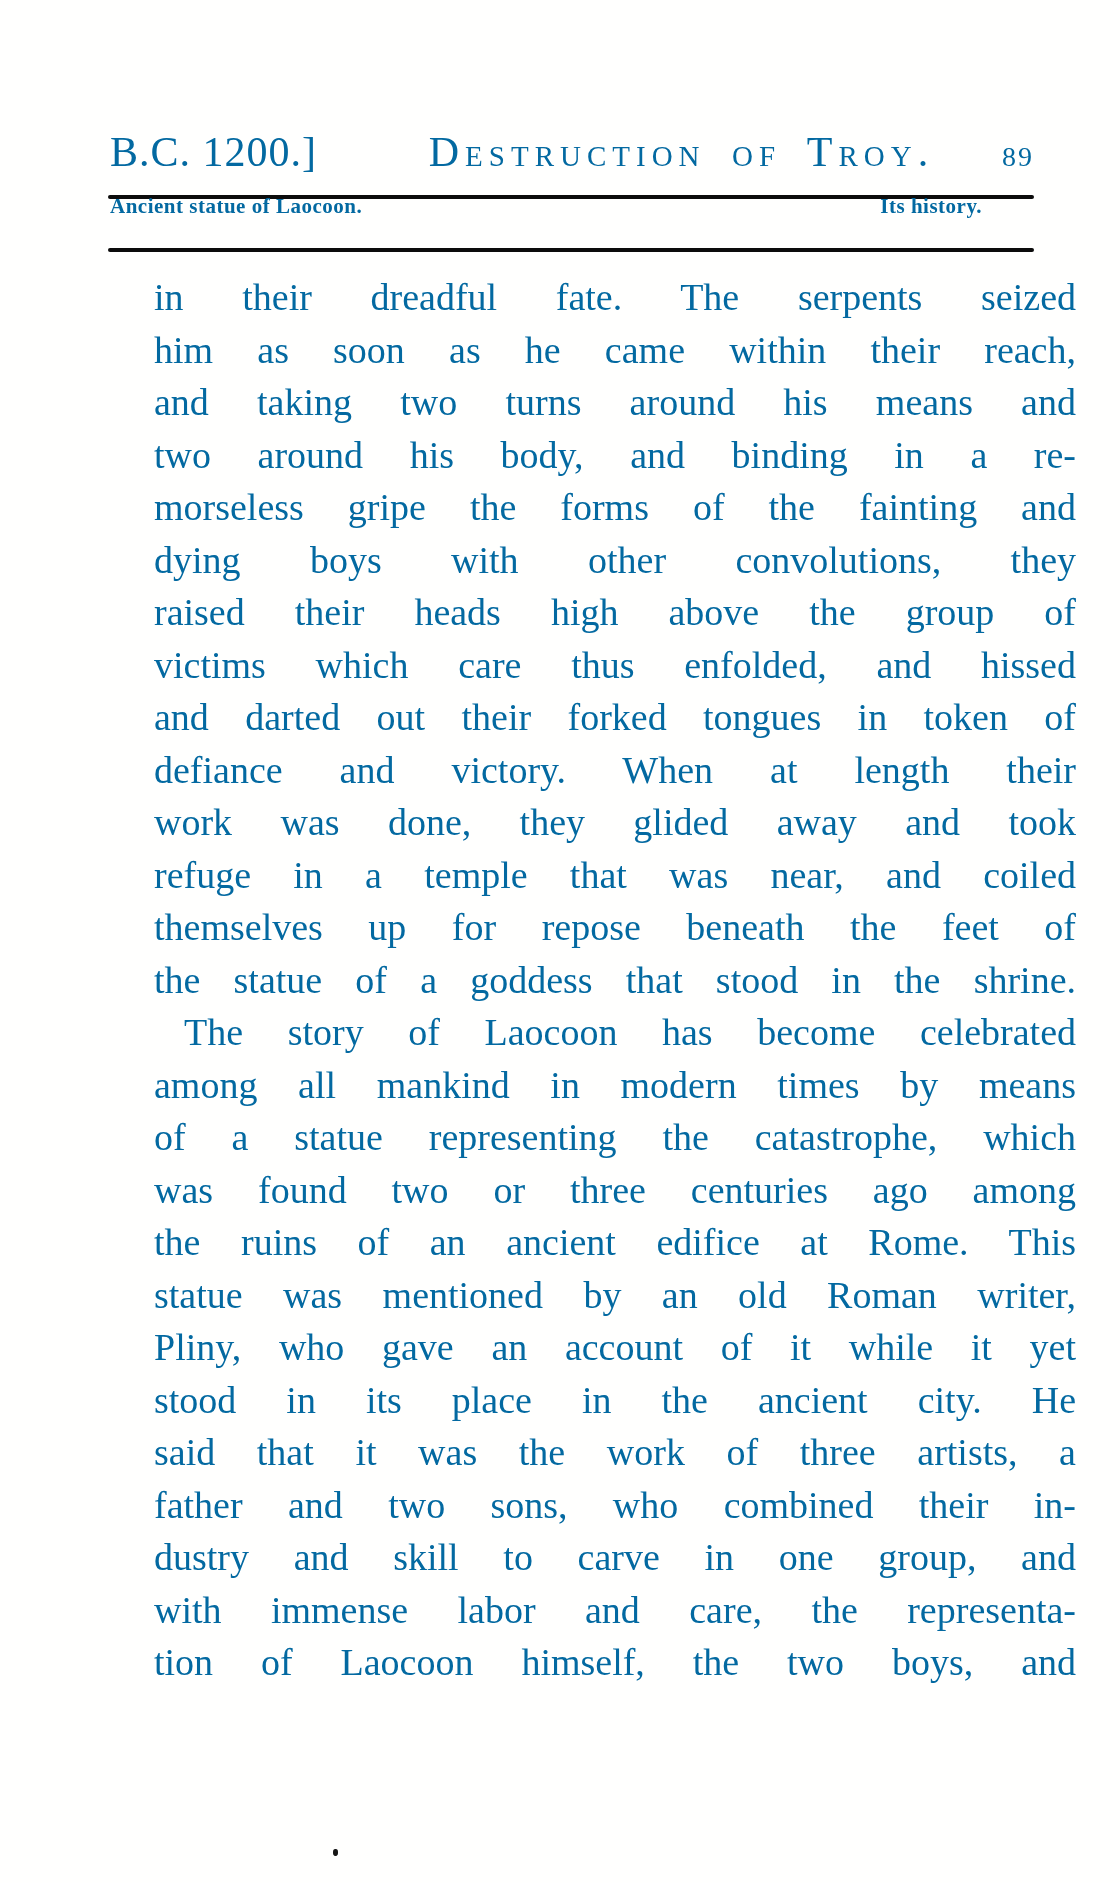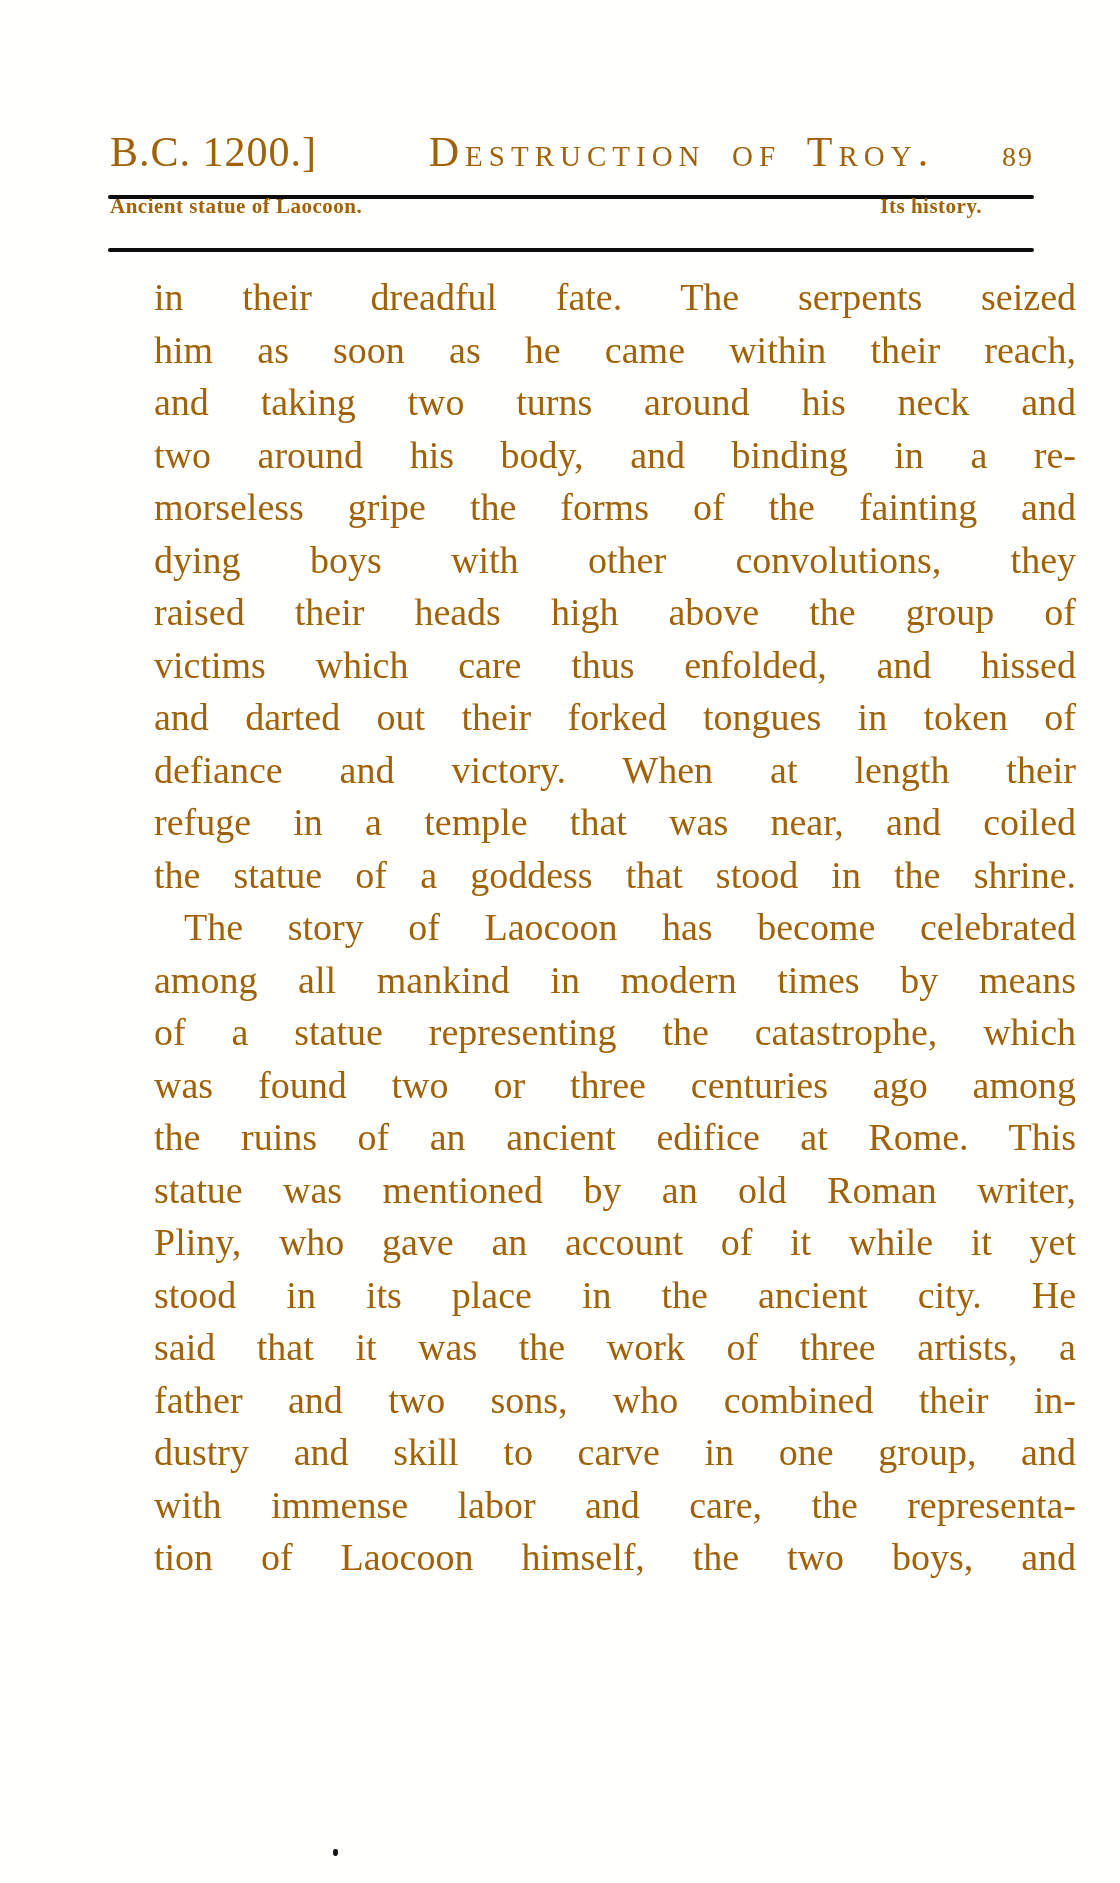--- a/index.html
+++ b/index.html
@@ -6,21 +6,21 @@
   html, body {
     margin: 0;
     padding: 0;
     background: #ffffff;
   }
   .page {
     position: relative;
     width: 1120px;
     height: 1883px;
     background: #fffffe;
-    color: #a16207;
+    color: #0369a1;
     font-family: "Liberation Serif", "DejaVu Serif", serif;
     overflow: hidden;
   }
 
   
   .running-header {
     position: absolute;
     left: 110px;
     top: 128px;
     width: 924px;
@@ -127,29 +127,31 @@
     <span class="subheader-left">Ancient statue of Laocoon.</span>
     <span class="subheader-right">Its history.</span>
   </div>
 
   <div class="rule rule-bottom"></div>
 
   <div class="body-text">
 
   <div class="body-line">in their dreadful fate. The serpents seized</div>
       <div class="body-line">him as soon as he came within their reach,</div>
-      <div class="body-line">and taking two turns around his neck and</div>
+      <div class="body-line">and taking two turns around his means and</div>
       <div class="body-line">two around his body, and binding in a re-</div>
       <div class="body-line">morseless gripe the forms of the fainting and</div>
       <div class="body-line">dying boys with other convolutions, they</div>
       <div class="body-line">raised their heads high above the group of</div>
       <div class="body-line">victims which care thus enfolded, and hissed</div>
       <div class="body-line">and darted out their forked tongues in token of</div>
       <div class="body-line">defiance and victory. When at length their</div>
+      <div class="body-line">work was done, they glided away and took</div>
       <div class="body-line">refuge in a temple that was near, and coiled</div>
+      <div class="body-line">themselves up for repose beneath the feet of</div>
       <div class="body-line">the statue of a goddess that stood in the shrine.</div>
       <div class="body-line indent">The story of Laocoon has become celebrated</div>
       <div class="body-line">among all mankind in modern times by means</div>
       <div class="body-line">of a statue representing the catastrophe, which</div>
       <div class="body-line">was found two or three centuries ago among</div>
       <div class="body-line">the ruins of an ancient edifice at Rome. This</div>
       <div class="body-line">statue was mentioned by an old Roman writer,</div>
       <div class="body-line">Pliny, who gave an account of it while it yet</div>
       <div class="body-line">stood in its place in the ancient city. He</div>
       <div class="body-line">said that it was the work of three artists, a</div>

